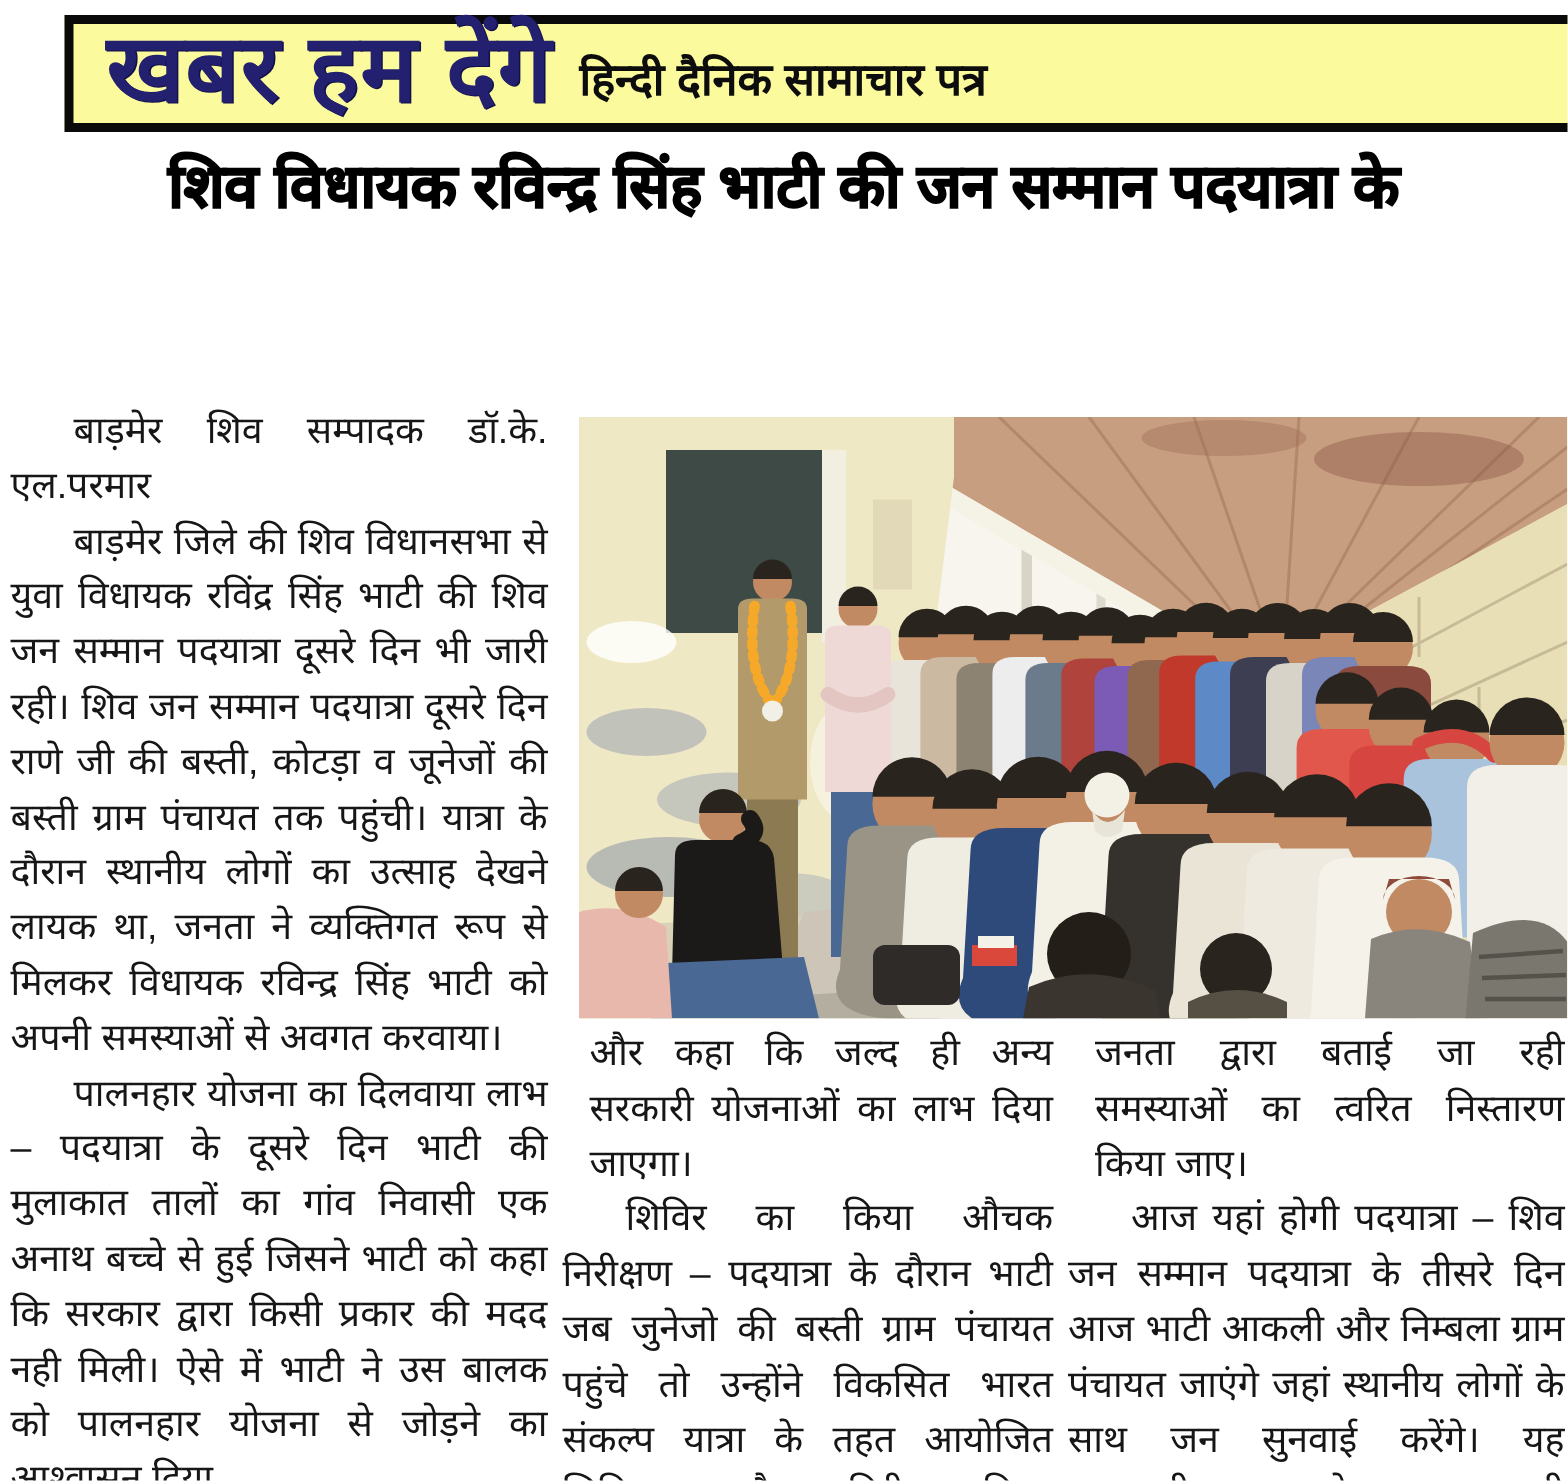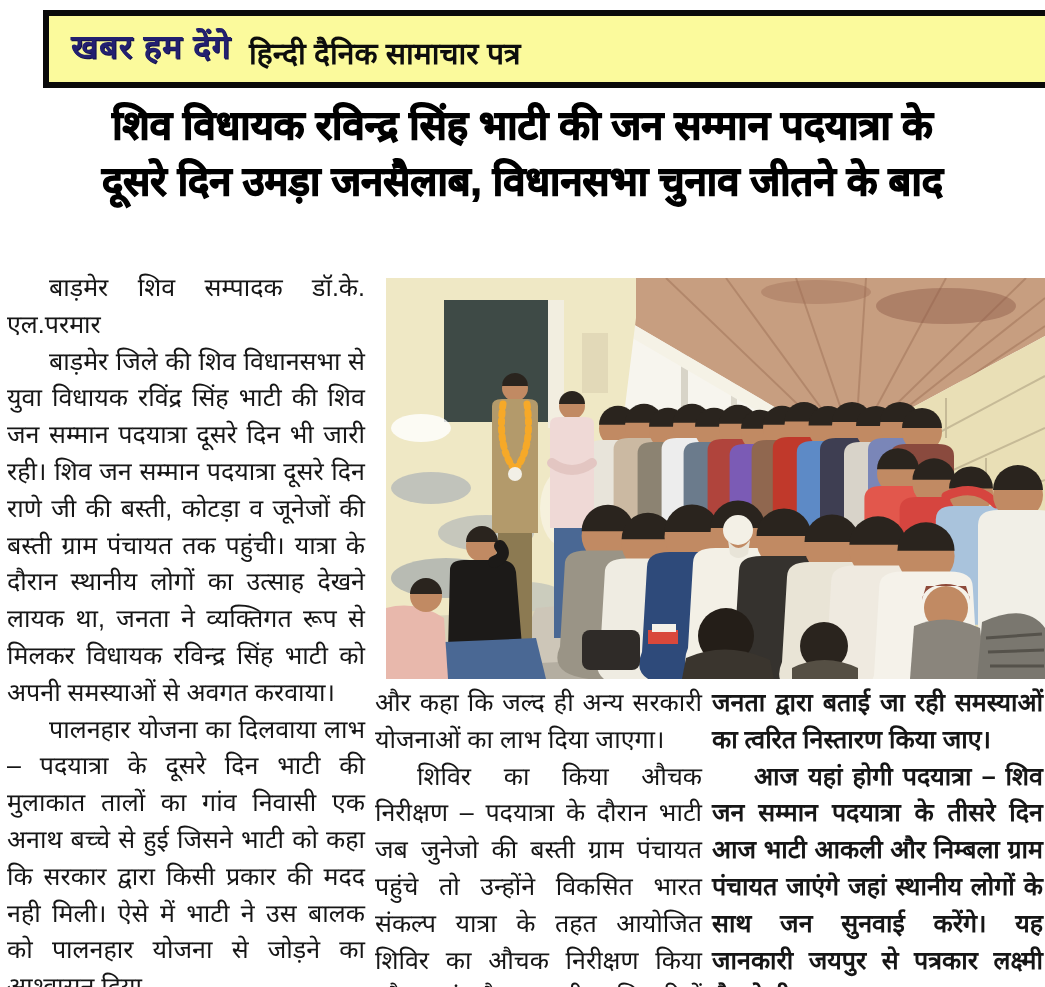--- a/index.html
+++ b/index.html
@@ -8,21 +8,21 @@
     background:#ffffff;
     font-family:"Liberation Sans","DejaVu Sans",sans-serif;
   }
   
   .masthead{
     position:absolute;left:43px;top:10px;width:1004px;height:66px;
     background:#fbfa9c;border:6px solid #0a0a0a;
     display:flex;align-items:center;gap:18px;padding-left:22px;
   }
   .brand{
-    font-size:33px;font-weight:bold;color:#232070;
+    font-size:63px;font-weight:bold;color:#232070;
     letter-spacing:1px;line-height:1;padding-bottom:6px;
     text-shadow:1px 1px 0 #11104a;
   }
   .tagline{
     font-size:30px;font-weight:bold;color:#0d0d0d;line-height:1;padding-bottom:4px;margin-top:14px;
   }
   
   .headline{
     position:absolute;left:0;top:97px;width:1045px;
     text-align:center;color:#000;
@@ -33,44 +33,43 @@
     text-align:center;
     -webkit-text-stroke:1.2px #000;
   }
   
   .col{
     position:absolute;
     font-size:25px;line-height:36.8px;color:#161616;
     text-align:justify;
   }
   .col p{margin:0;text-indent:42px;}
-  .col p.no-indent{text-indent:0;}
+  .col p.no-indent{text-indent:0;margin-left:18px;}
   .col-left{left:7px;top:269px;width:358px;height:712px;}
   .col-mid{left:375px;top:684px;width:327px;height:300px;}
-  .col-right{left:712px;top:684px;width:331px;height:300px;font-weight:bold;}
+  .col-right{left:712px;top:684px;width:331px;height:300px;}
   
   .photo{
     position:absolute;left:386px;top:278px;width:659px;height:401px;
     overflow:hidden;background:#f4efe0;
   }
   .photo svg{display:block;width:100%;height:100%;}
   .skin{fill:#c18a63;}
   .hair{fill:#2a241e;}
 </style>
 </head>
 <body>
 
 <div class="masthead">
   <span class="brand">खबर हम देंगे</span>
   <span class="tagline">हिन्दी दैनिक सामाचार पत्र</span>
 </div>
 
 <div class="headline">
     <div>शिव विधायक रविन्द्र सिंह भाटी की जन सम्मान पदयात्रा के</div>
-    <div>दूसरे दिन उमड़ा जनसैलाब, विधानसभा चुनाव जीतने के बाद</div>
   </div>
 
 <div class="col col-left">
     <p>बाड़मेर शिव सम्पादक डॉ.के. एल.परमार</p>
     <p>बाड़मेर जिले की शिव विधानसभा से युवा विधायक रविंद्र सिंह भाटी की शिव जन सम्मान पदयात्रा दूसरे दिन भी जारी रही। शिव जन सम्मान पदयात्रा दूसरे दिन राणे जी की बस्ती, कोटड़ा व जूनेजों की बस्ती ग्राम पंचायत तक पहुंची। यात्रा के दौरान स्थानीय लोगों का उत्साह देखने लायक था, जनता ने व्यक्तिगत रूप से मिलकर विधायक रविन्द्र सिंह भाटी को अपनी समस्याओं से अवगत करवाया।</p>
     <p>पालनहार योजना का दिलवाया लाभ – पदयात्रा के दूसरे दिन भाटी की मुलाकात तालों का गांव निवासी एक अनाथ बच्चे से हुई जिसने भाटी को कहा कि सरकार द्वारा किसी प्रकार की मदद नही मिली। ऐसे में भाटी ने उस बालक को पालनहार योजना से जोड़ने का आश्वासन दिया</p>
   </div>
 
 <div class="col col-mid">
     <p class="no-indent">और कहा कि जल्द ही अन्य सरकारी योजनाओं का लाभ दिया जाएगा।</p>

